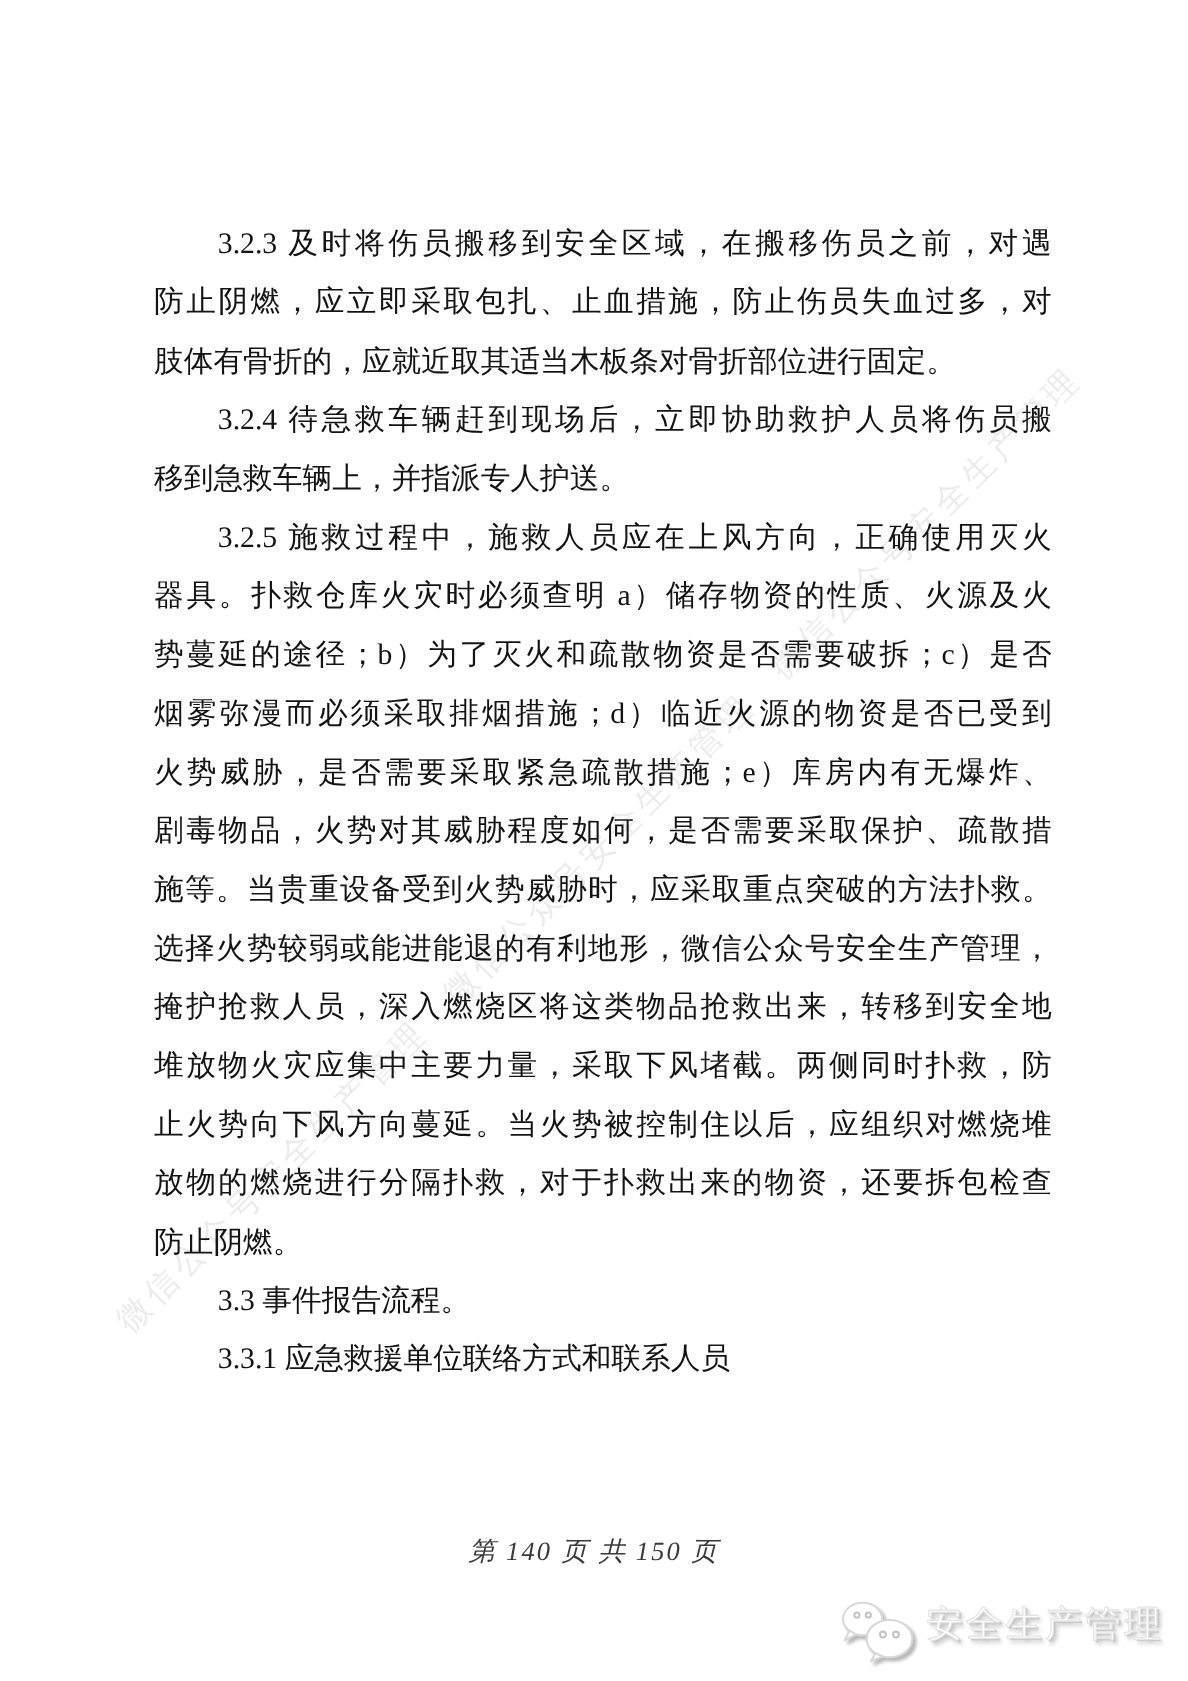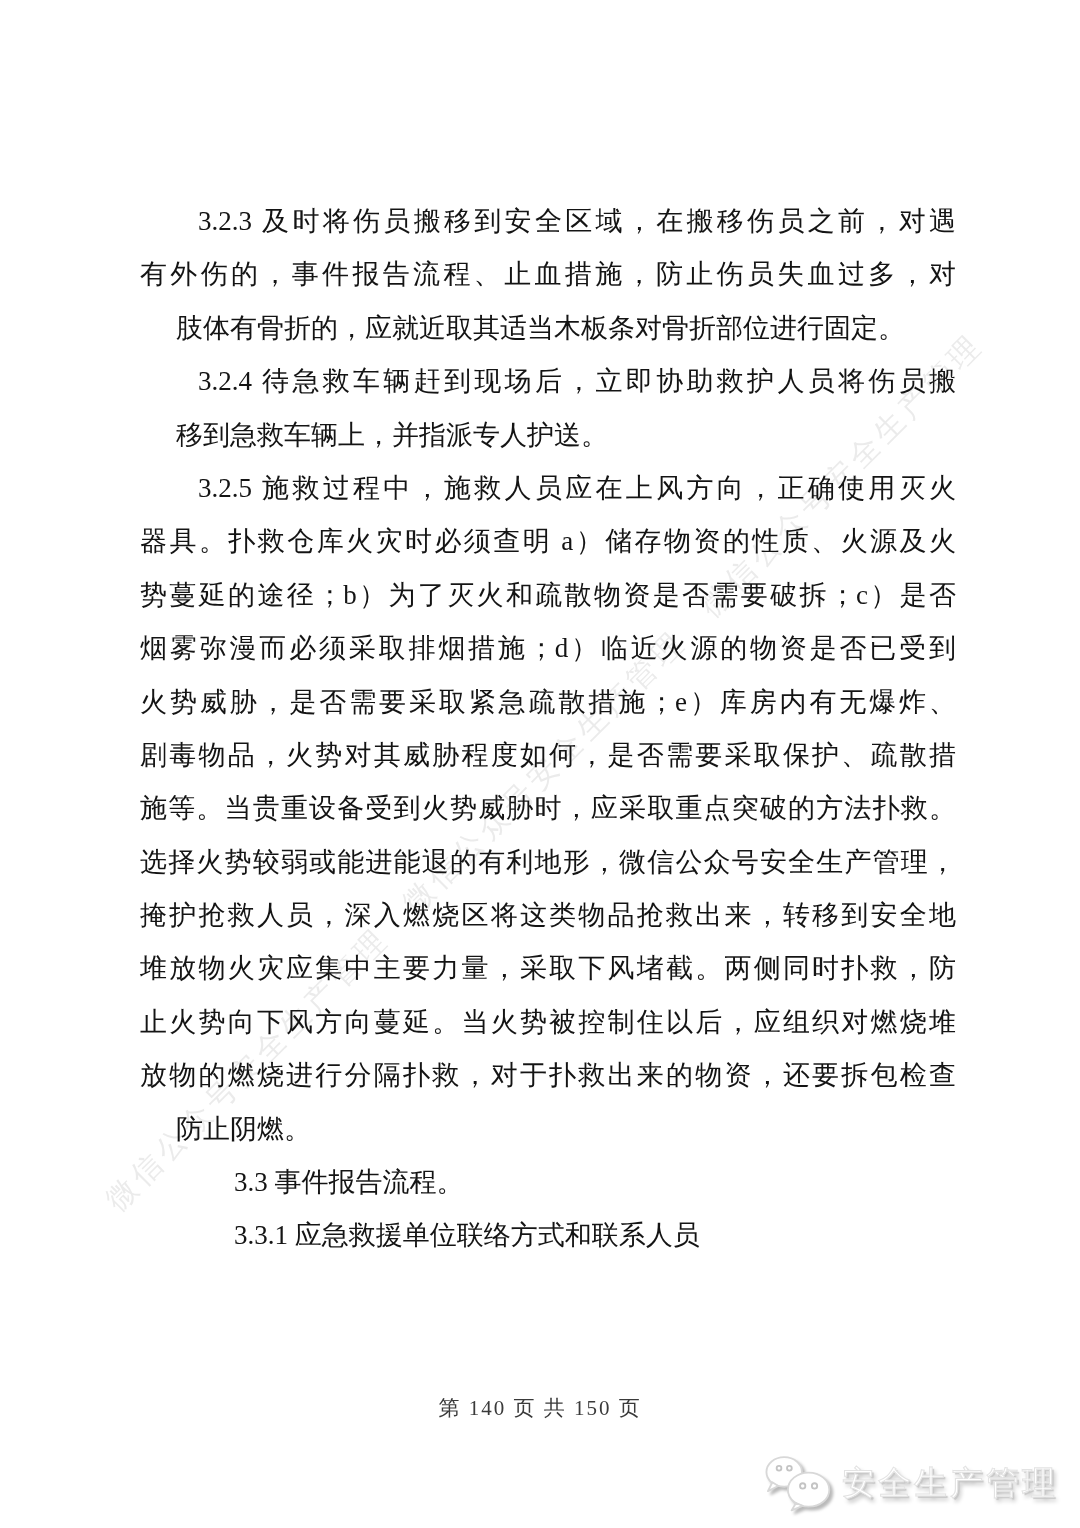--- a/index.html
+++ b/index.html
@@ -46,44 +46,44 @@
     white-space: normal;
   }
   .line.fill {
     text-align: justify;
     text-align-last: justify;
     text-justify: inter-character;
   }
   .line.last {
     text-align: left;
     text-align-last: left;
-    margin-left: 36px;
   }
   .line.indent {
     text-indent: 58px;
   }
   
   .footer {
     position: absolute;
     left: 0;
     top: 1394px;
     width: 100%;
     text-align: center;
-    font-size: 21px;
+    font-size: 24px;
     letter-spacing: 2px;
     color: #3a3a3a;
     font-family: "Liberation Serif", "DejaVu Serif", serif;
+    font-style: italic;
   }
   
   .brand {
     position: absolute;
     right: 22px;
     bottom: 16px;
     display: flex;
-    align-items: center;
+    align-items: flex-start;
     gap: 6px;
   }
   .brand svg {
     filter: drop-shadow(3px 3px 1.5px #b9b9b9);
   }
   .brand-name {
     font-family: "Liberation Sans", "DejaVu Sans", sans-serif;
     font-size: 33px;
     letter-spacing: 3px;
     color: #ffffff;
@@ -95,21 +95,21 @@
 </head>
 <body>
 
 <div class="page">
 
   <div class="watermark">微信公众号安全生产管理　微信公众号安全生产管理　微信公众号安全生产管理</div>
 
   <div class="textblock">
 
     <div class="line indent fill">3.2.3 及时将伤员搬移到安全区域，在搬移伤员之前，对遇</div>
-    <div class="line fill">有外伤的，事件报告流程、止血措施，防止伤员失血过多，对</div>
+    <div class="line fill">防止阴燃，应立即采取包扎、止血措施，防止伤员失血过多，对</div>
     <div class="line last">肢体有骨折的，应就近取其适当木板条对骨折部位进行固定。</div>
 
     <div class="line indent fill">3.2.4 待急救车辆赶到现场后，立即协助救护人员将伤员搬</div>
     <div class="line last">移到急救车辆上，并指派专人护送。</div>
 
     <div class="line indent fill">3.2.5 施救过程中，施救人员应在上风方向，正确使用灭火</div>
     <div class="line fill">器具。扑救仓库火灾时必须查明 a）储存物资的性质、火源及火</div>
     <div class="line fill">势蔓延的途径；b）为了灭火和疏散物资是否需要破拆；c）是否</div>
     <div class="line fill">烟雾弥漫而必须采取排烟措施；d）临近火源的物资是否已受到</div>
     <div class="line fill">火势威胁，是否需要采取紧急疏散措施；e）库房内有无爆炸、</div>

